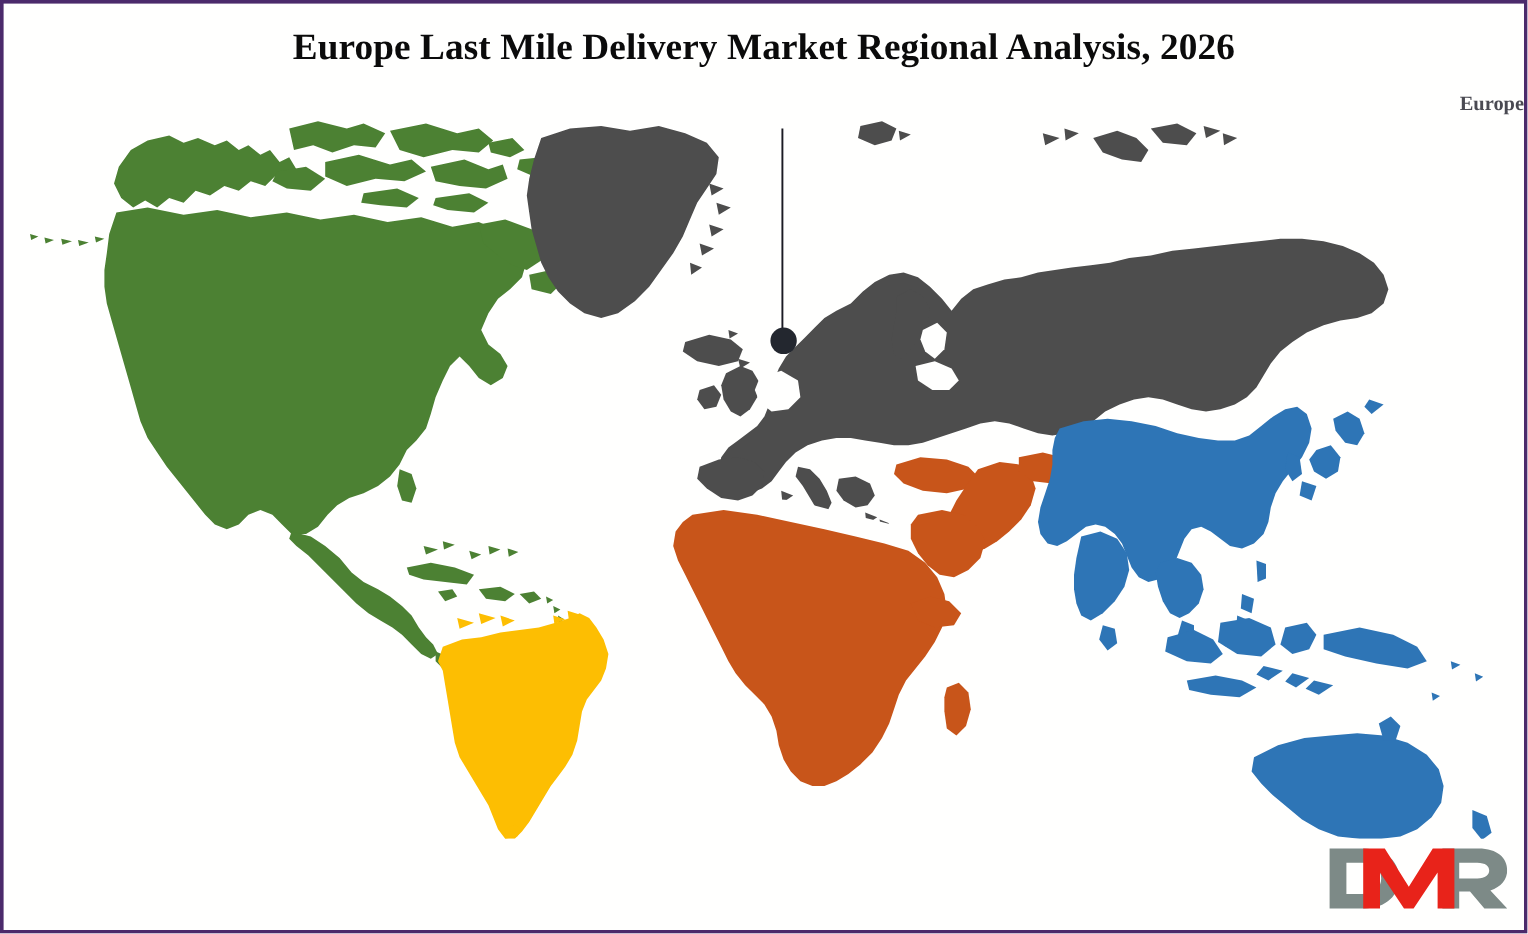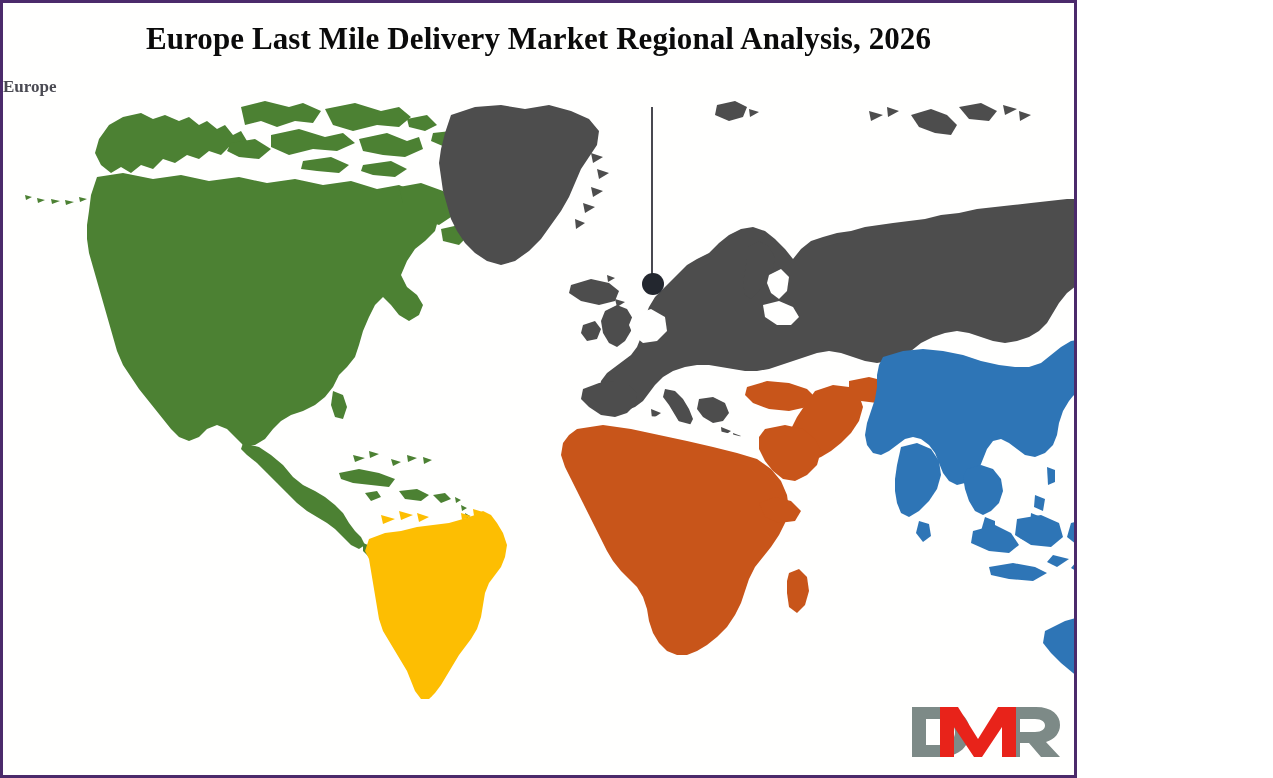--- a/index.html
+++ b/index.html
@@ -6,21 +6,21 @@
   html, body {
     margin: 0;
     padding: 0;
     background: #ffffff;
   }
   body {
     font-family: "Liberation Serif", serif;
   }
   .page {
     position: relative;
-    width: 1077px;
+    width: 1273px;
     height: 778px;
     background: #FFFFFE;
     border: 3px solid #4B2A6B;
     box-sizing: border-box;
     overflow: hidden;
   }
   .chart-title {
     position: absolute;
     top: 18px;
     left: 0;
@@ -30,21 +30,21 @@
     font-weight: bold;
     font-size: 31px;
     color: #0b0b0b;
     letter-spacing: 0.1px;
   }
   .chart-subtitle {
     position: absolute;
     top: 74px;
     left: 0;
     width: 100%;
-    text-align: left;
+    text-align: right;
     font-family: "Liberation Serif", serif;
     font-weight: bold;
     font-size: 17px;
     color: #4a4a52;
   }
   .map-wrap {
     position: absolute;
     left: 0;
     top: 96px;
     width: 1267px;

